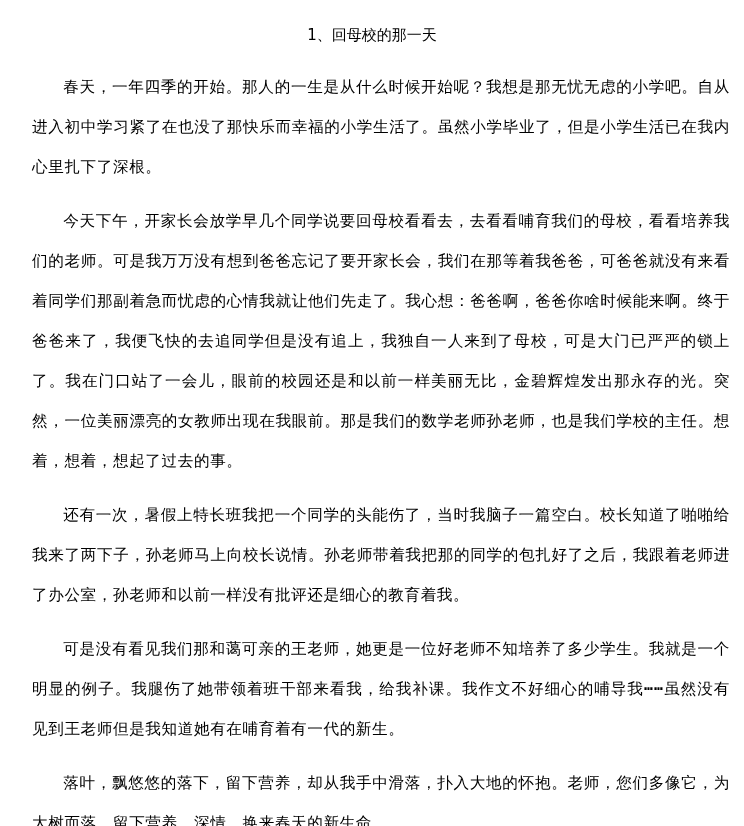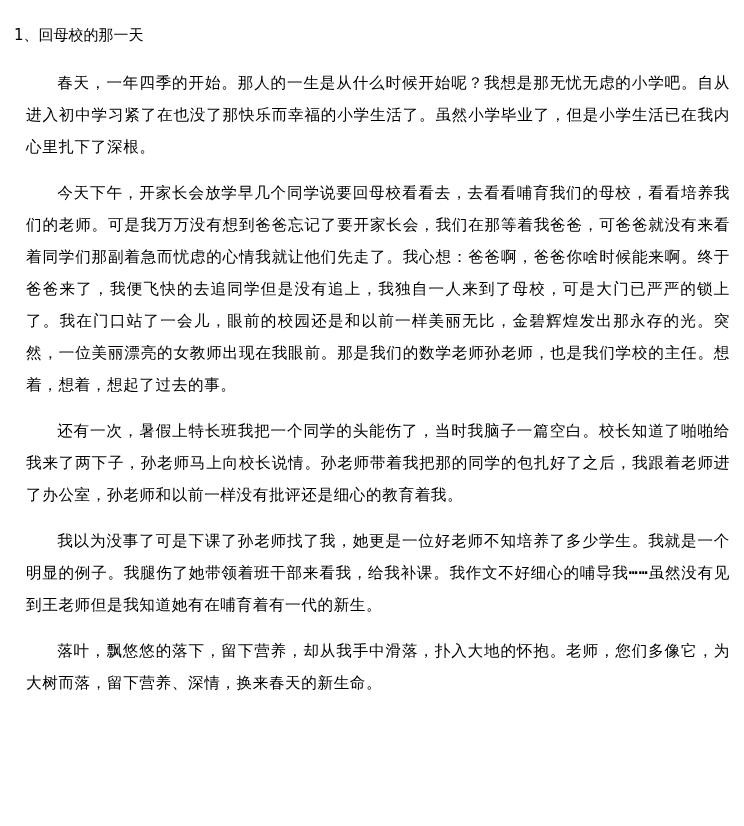--- a/index.html
+++ b/index.html
@@ -1,23 +1,23 @@
 <!DOCTYPE html>
 <html><head>
 <meta charset="utf-8">
 <style>
   html, body { margin:0; padding:0; background:#ffffff; }
   body { width:744px; height:826px; overflow:hidden; font-family:"DejaVu Sans", "Liberation Sans", sans-serif; color:#000; }
   .doc { position:relative; padding:0 14px 0 14px; }
-  .title { text-align:left; font-size:15px; line-height:20px; padding-top:25px; margin:0 0 22px 0; font-weight:normal; }
-  .para { font-size:15.6px; line-height:32px; text-indent:2em; margin:0 0 14px 12px; letter-spacing:0.6px; text-align:justify; }
+  .title { text-align:center; font-size:15px; line-height:20px; padding-top:25px; margin:0 0 22px 0; font-weight:normal; }
+  .para { font-size:15.6px; line-height:40px; text-indent:2em; margin:0 0 14px 18px; letter-spacing:0.6px; text-align:justify; }
 </style>
 </head>
 <body>
 
 <div class="doc">
   <h1 class="title">1、回母校的那一天</h1>
   <p class="para">春天，一年四季的开始。那人的一生是从什么时候开始呢？我想是那无忧无虑的小学吧。自从进入初中学习紧了在也没了那快乐而幸福的小学生活了。虽然小学毕业了，但是小学生活已在我内心里扎下了深根。</p>
   <p class="para">今天下午，开家长会放学早几个同学说要回母校看看去，去看看哺育我们的母校，看看培养我们的老师。可是我万万没有想到爸爸忘记了要开家长会，我们在那等着我爸爸，可爸爸就没有来看着同学们那副着急而忧虑的心情我就让他们先走了。我心想：爸爸啊，爸爸你啥时候能来啊。终于爸爸来了，我便飞快的去追同学但是没有追上，我独自一人来到了母校，可是大门已严严的锁上了。我在门口站了一会儿，眼前的校园还是和以前一样美丽无比，金碧辉煌发出那永存的光。突然，一位美丽漂亮的女教师出现在我眼前。那是我们的数学老师孙老师，也是我们学校的主任。想着，想着，想起了过去的事。</p>
   <p class="para">还有一次，暑假上特长班我把一个同学的头能伤了，当时我脑子一篇空白。校长知道了啪啪给我来了两下子，孙老师马上向校长说情。孙老师带着我把那的同学的包扎好了之后，我跟着老师进了办公室，孙老师和以前一样没有批评还是细心的教育着我。</p>
-  <p class="para">我以为没事了可是下课了孙老师找了我，她更是一位好老师不知培养了多少学生。我就是一个明显的例子。我腿伤了她带领着班干部来看我，给我补课。我作文不好细心的哺导我┅┅虽然没有见到王老师但是我知道她有在哺育着有一代的新生。</p>
+  <p class="para">可是没有看见我们那和蔼可亲的王老师，她更是一位好老师不知培养了多少学生。我就是一个明显的例子。我腿伤了她带领着班干部来看我，给我补课。我作文不好细心的哺导我┅┅虽然没有见到王老师但是我知道她有在哺育着有一代的新生。</p>
   <p class="para">落叶，飘悠悠的落下，留下营养，却从我手中滑落，扑入大地的怀抱。老师，您们多像它，为大树而落，留下营养、深情，换来春天的新生命。</p>
 </div>
 
 </body></html>

